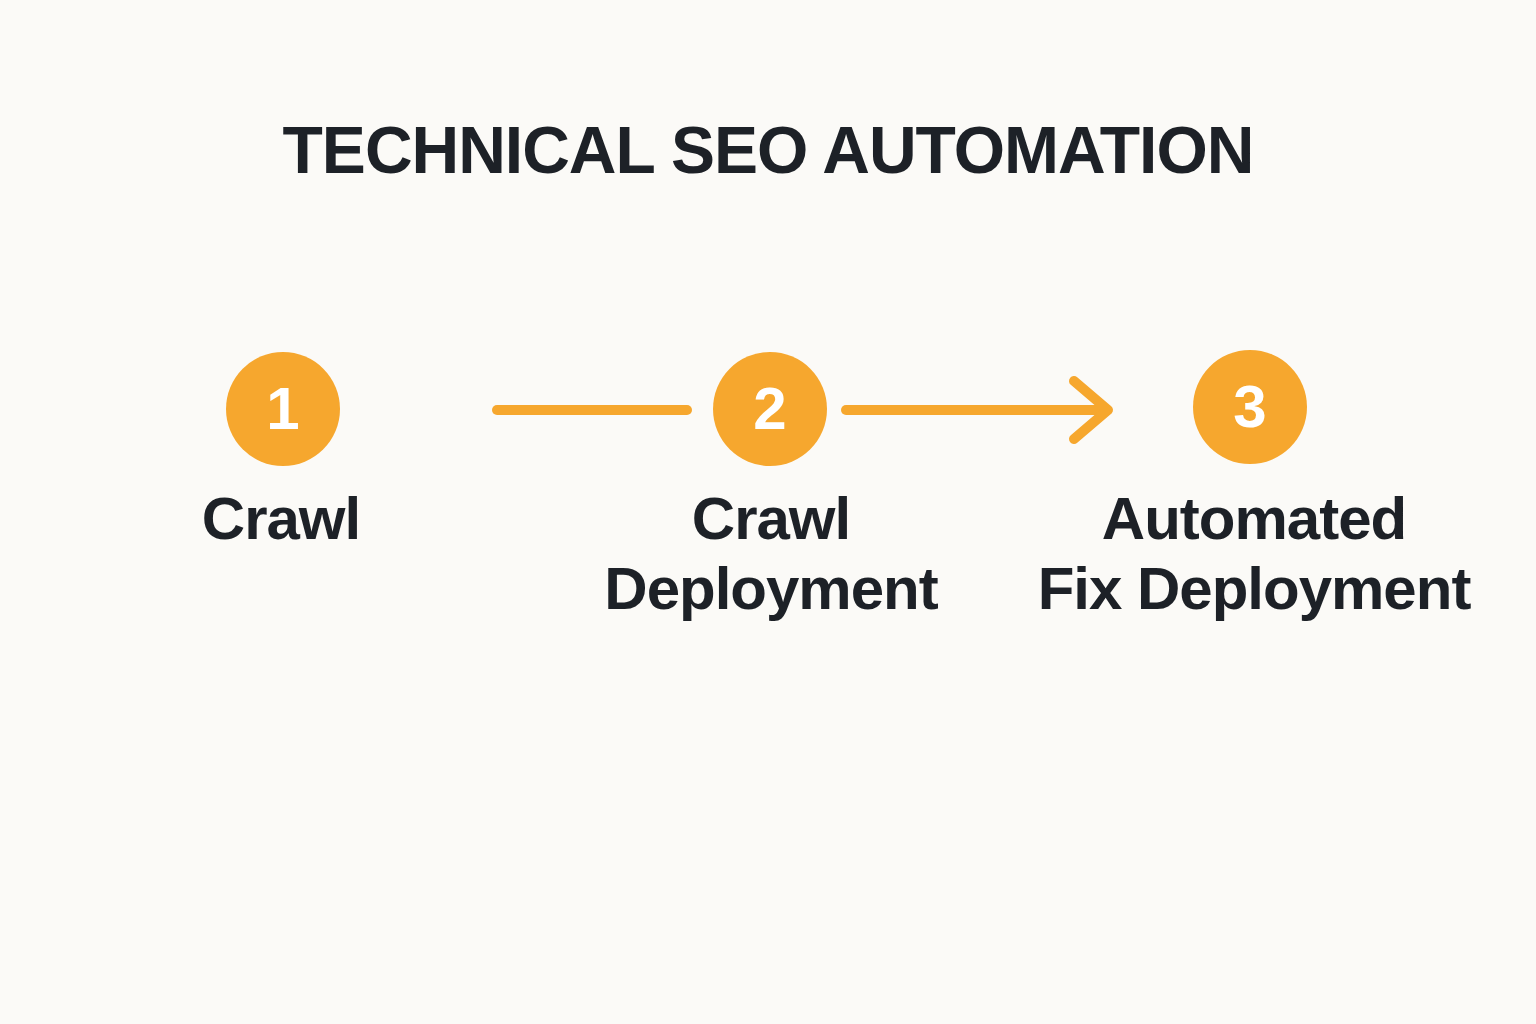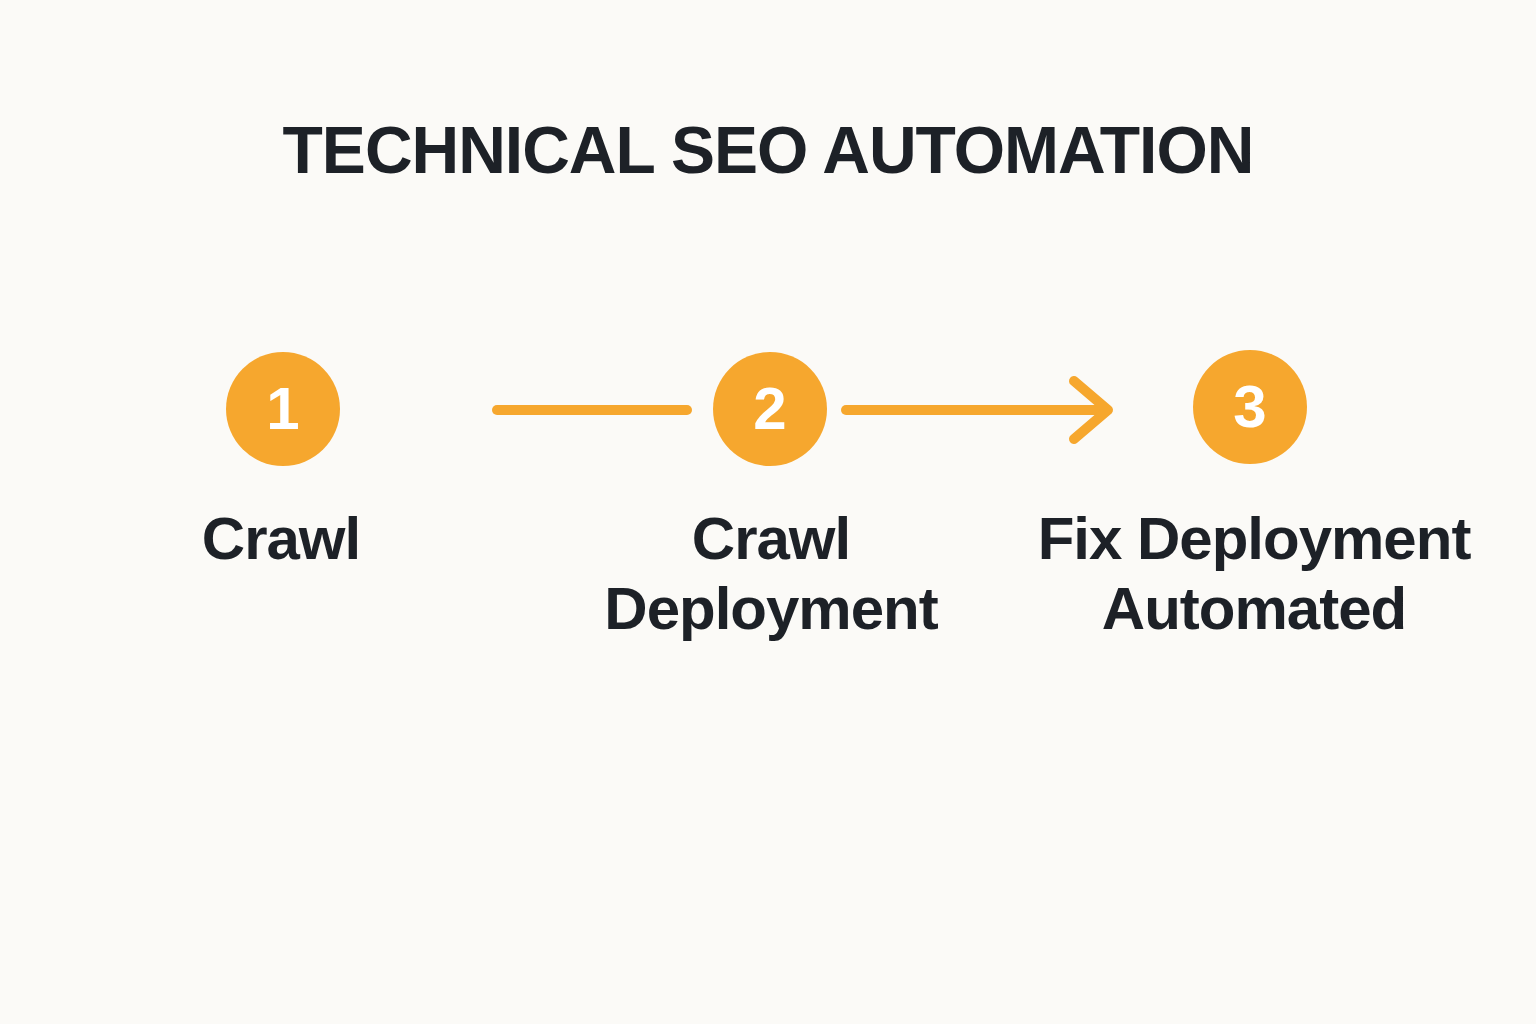--- a/index.html
+++ b/index.html
@@ -70,21 +70,21 @@
   .connector-arrow svg { display: block; }
   .connector-arrow .stroke {
     stroke: var(--accent);
     stroke-width: 10;
     stroke-linecap: round;
     stroke-linejoin: round;
     fill: none;
   }
   .step-label {
     position: absolute;
-    top: 504px;
+    top: 484px;
     width: 520px;
     text-align: center;
     font-size: 60px;
     font-weight: 700;
     letter-spacing: -1px;
     line-height: 70px;
     color: var(--text);
   }
   .label-1 { left: 21px; }
   .label-2 { left: 511px; }
@@ -121,17 +121,17 @@
   <div class="step-label label-1">
     <div>Crawl</div>
   </div>
 
   <div class="step-label label-2">
     <div>Crawl</div>
     <div>Deployment</div>
   </div>
 
   <div class="step-label label-3">
+    <div>Automated</div>
     <div>Fix Deployment</div>
-    <div>Automated</div>
   </div>
 
 </div>
 
 </body></html>

